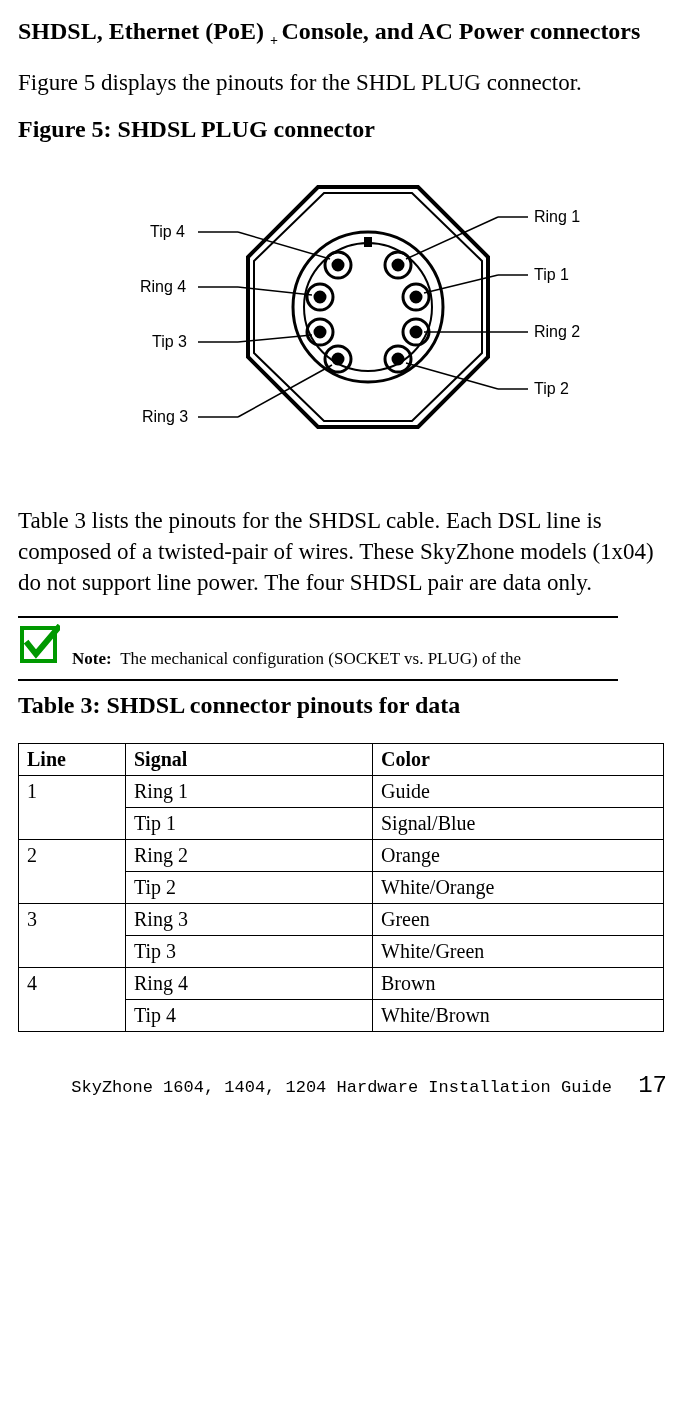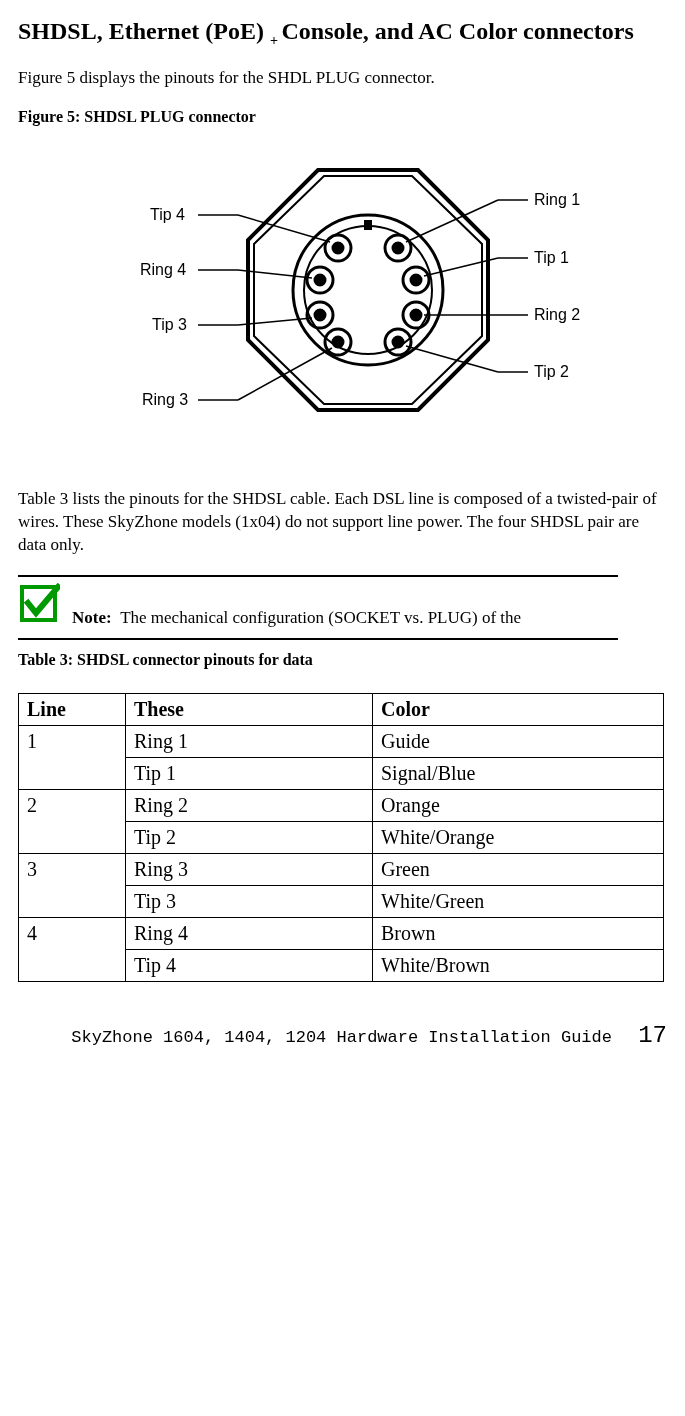--- a/index.html
+++ b/index.html
@@ -15,27 +15,27 @@
       font-size: 24px;
       font-weight: bold;
       margin: 0 0 18px 0;
       line-height: 1.25;
     }
     sub {
       font-size: 14px;
       vertical-align: sub;
     }
     .body-text {
-      font-size: 17px;
+      font-size: 23px;
       margin: 0 0 18px 0;
       line-height: 1.35;
       font-family: Liberation Serif, serif;
     }
     h3 {
-      font-size: 16px;
+      font-size: 24px;
       font-weight: bold;
       margin: 10px 0 24px 0;
     }
     .diagram-wrapper {
       text-align: center;
       margin: 0 0 34px 0;
     }
     .diagram {
       display: inline-block;
     }
@@ -114,21 +114,21 @@
     .diagram-label {
       font-family: Arial, Helvetica, sans-serif;
       font-size: 16px;
       fill: #000;
     }
   </style>
 </head>
 <body>
 
 <h2>
-  <span>SHDSL, Ethernet (PoE)&nbsp;</span><sub>+&nbsp;</sub><span>Console, and AC Color connectors</span>
+  <span>SHDSL, Ethernet (PoE)&nbsp;</span><sub>+&nbsp;</sub><span>Console, and AC Power connectors</span>
 </h2>
 
 <p class="body-text">Figure 5 displays the pinouts for the SHDL PLUG connector.</p>
 
 <h3>Figure 5: SHDSL PLUG connector</h3>
 
 <div class="diagram-wrapper">
   <svg class="diagram" width="490" height="300" viewBox="0 0 490 300">
 
     <polygon points="220,20 320,20 390,90 390,190 320,260 220,260 150,190 150,90" fill="none" stroke="#000" stroke-width="4"></polygon>
@@ -213,21 +213,21 @@
   </div>
   <hr class="note-hr-bottom">
 </div>
 
 <h3 style="margin-top:11px;">Table 3: SHDSL connector pinouts for data</h3>
 
 <table class="pinouts">
   <thead>
     <tr>
       <th class="col-line">Line</th>
-      <th class="col-signal">These</th>
+      <th class="col-signal">Signal</th>
       <th>Color</th>
     </tr>
   </thead>
   <tbody>
     <tr>
       <td rowspan="2">1</td>
       <td>Ring 1</td>
       <td>Guide</td>
     </tr>
     <tr>

